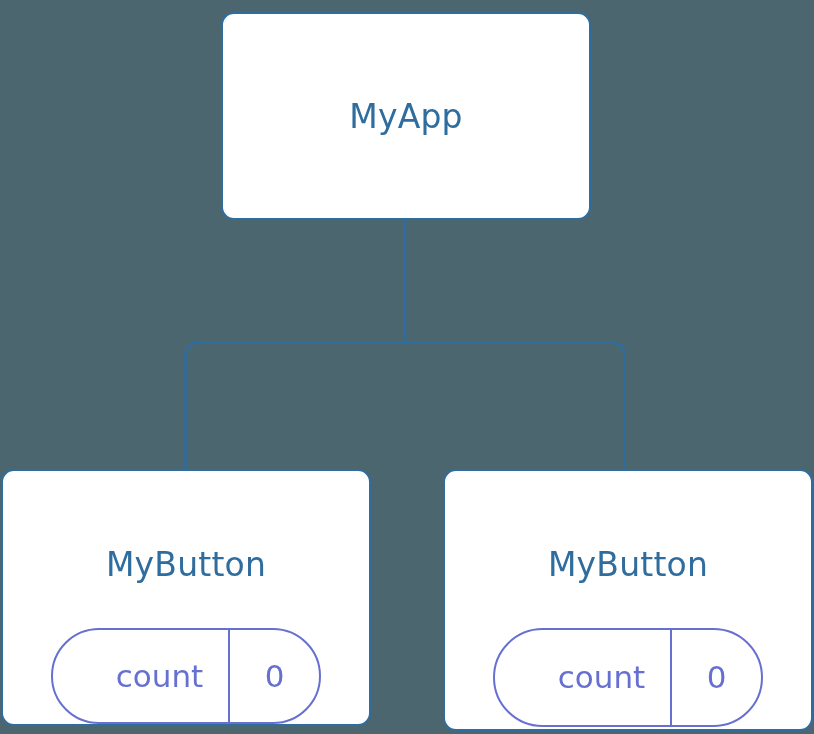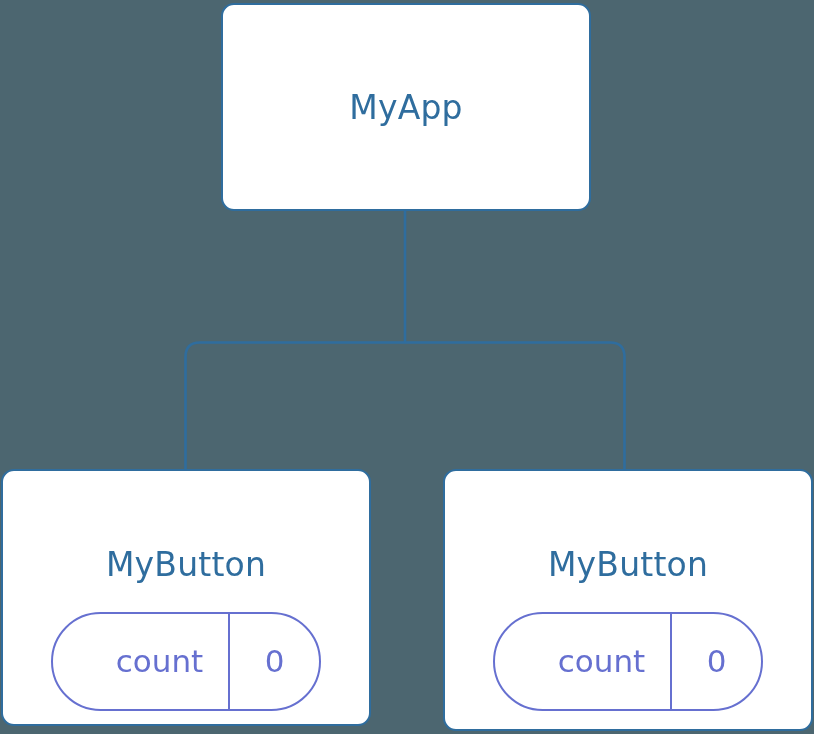--- a/index.html
+++ b/index.html
@@ -50,21 +50,21 @@
     font-size: 33px;
     font-weight: 400;
     line-height: 1;
     letter-spacing: 0.2px;
     white-space: nowrap;
   }
 
   
   #node-app {
     left: 221px;
-    top: 3px;
+    top: 12px;
     width: 370px;
     height: 208px;
     justify-content: center;
   }
 
   
   #node-btn-left {
     left: 1px;
     top: 469px;
     width: 370px;
@@ -76,21 +76,21 @@
     width: 370px;
     height: 262px;
   }
   #node-btn-left .node-title,
   #node-btn-right .node-title {
     margin-top: 77px;
   }
 
   
   .state-pill {
-    margin-top: 31px;
+    margin-top: 47px;
     height: 99px;
     display: flex;
     align-items: stretch;
     box-sizing: border-box;
     border: 2.2px solid #6670d0;
     border-radius: 999px;
     background: transparent;
   }
   .pill-key, .pill-val {
     display: flex;

